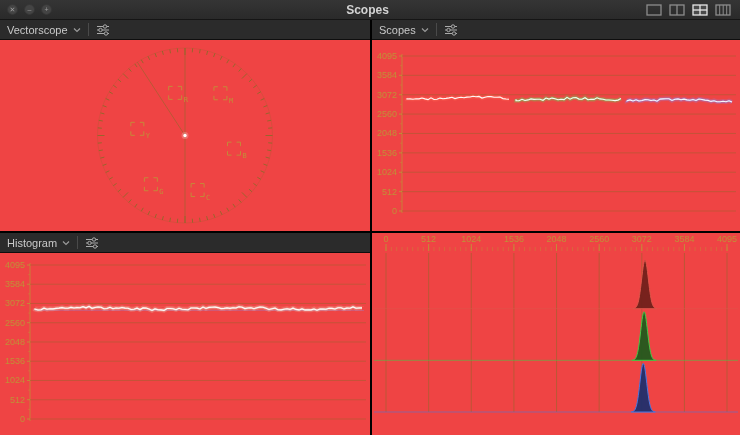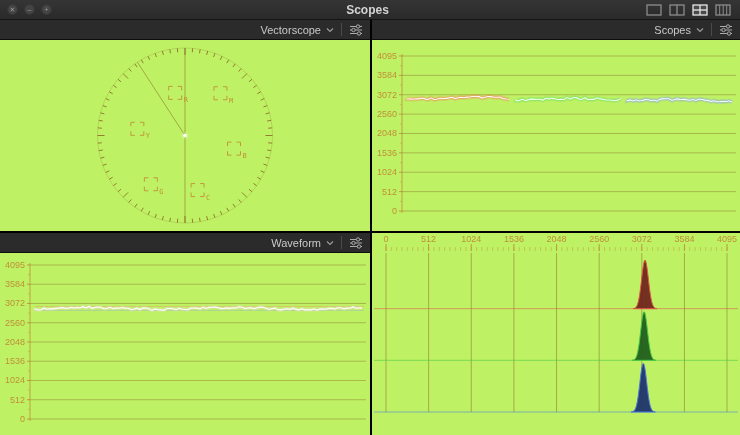--- a/index.html
+++ b/index.html
@@ -12,26 +12,26 @@
   .traffic{display:flex;gap:6px;padding-left:7px;z-index:2}
   .tl{width:11px;height:11px;border-radius:50%;background:#444;border:1px solid #363636;
       color:#9c9c9c;font-size:7px;line-height:9px;text-align:center;cursor:default}
   .title{position:absolute;left:0;right:5px;text-align:center;font-size:12px;font-weight:bold;color:#d3d3d3;pointer-events:none}
   .layoutbtns{margin-left:auto;display:flex;gap:7px;padding-right:9px;align-items:center;z-index:2}
   .lb{background:none;border:none;padding:0;display:flex;align-items:center;cursor:pointer}
 
   .grid{display:grid;grid-template-columns:370px 368px;grid-template-rows:211px 202px;gap:2px;background:#000;height:415px}
   .panel{display:flex;flex-direction:column;background:#050505;min-width:0}
   .phead{height:20px;flex:0 0 20px;background:#2b2b2b;border-bottom:1px solid #0e0e0e;
-    display:flex;align-items:center;justify-content:flex-end;padding:0 7px;gap:7px}
+    display:flex;align-items:center;padding:0 7px;gap:7px}
   .ptitle{display:flex;align-items:center;gap:5px;background:none;border:none;color:#c9c9c9;
     font-size:11px;font-family:inherit;cursor:pointer;padding:0}
   .pdiv{width:1px;height:13px;background:#4a4a4a}
   .pset{background:none;border:none;display:flex;align-items:center;cursor:pointer;padding:0}
-  .pbody{flex:1 1 auto;position:relative;overflow:hidden;background:#bef264}
+  .pbody{flex:1 1 auto;position:relative;overflow:hidden;background:#ef4444}
   .pbody svg{display:block}
 </style>
 </head>
 <body>
 
 <div class="app">
 
   <div class="titlebar">
     <div class="traffic">
       <span class="tl">✕</span>
@@ -258,21 +258,21 @@
             <path d="M255 60.5L255 60.8L258 59.9L261 60.9L264 59.8L267 61.0L270 60.5L273 59.6L276 59.8L279 60.5L282 60.0L285 61.2L288 59.1L291 58.9L294 58.7L297 58.8L300 60.5L303 59.2L306 58.9L309 59.8L312 59.1L315 59.9L318 60.2L321 59.5L324 60.5L327 59.0L330 59.5L333 60.1L336 60.4L339 61.4L342 60.7L345 61.7L348 61.7L351 61.2L354 61.8L357 60.8L360 62.0" fill="none" stroke="#7a93ff" stroke-width="4.5" stroke-opacity="0.25"></path>
             <path d="M255 60.5L255 60.8L258 59.9L261 60.9L264 59.8L267 61.0L270 60.5L273 59.6L276 59.8L279 60.5L282 60.0L285 61.2L288 59.1L291 58.9L294 58.7L297 58.8L300 60.5L303 59.2L306 58.9L309 59.8L312 59.1L315 59.9L318 60.2L321 59.5L324 60.5L327 59.0L330 59.5L333 60.1L336 60.4L339 61.4L342 60.7L345 61.7L348 61.7L351 61.2L354 61.8L357 60.8L360 62.0" fill="none" stroke="#7a93ff" stroke-width="2" stroke-opacity="0.55"></path>
             <path d="M255 60.5L255 60.8L258 59.9L261 60.9L264 59.8L267 61.0L270 60.5L273 59.6L276 59.8L279 60.5L282 60.0L285 61.2L288 59.1L291 58.9L294 58.7L297 58.8L300 60.5L303 59.2L306 58.9L309 59.8L312 59.1L315 59.9L318 60.2L321 59.5L324 60.5L327 59.0L330 59.5L333 60.1L336 60.4L339 61.4L342 60.7L345 61.7L348 61.7L351 61.2L354 61.8L357 60.8L360 62.0" fill="none" stroke="#ffffff" stroke-width="1.1" stroke-opacity="0.95"></path>
           </svg>
         </div>
     </section>
 
     <section class="panel">
       <div class="phead">
         <button class="ptitle">
-          <span>Waveform</span>
+          <span>Histogram</span>
           <svg width="8" height="6" viewBox="0 0 8 6">
             <polyline points="1,1.5 4,4.5 7,1.5" fill="none" stroke="#9a9a9a" stroke-width="1.2"></polyline>
           </svg>
         </button>
         <span class="pdiv"></span>
         <button class="pset">
           <svg width="14" height="12" viewBox="0 0 14 12">
             <g stroke="#ababab" stroke-width="1" fill="#2b2b2b">
               <line x1="1" y1="2.5" x2="13" y2="2.5"></line>
                 <circle cx="9" cy="2.5" r="1.7"></circle>

